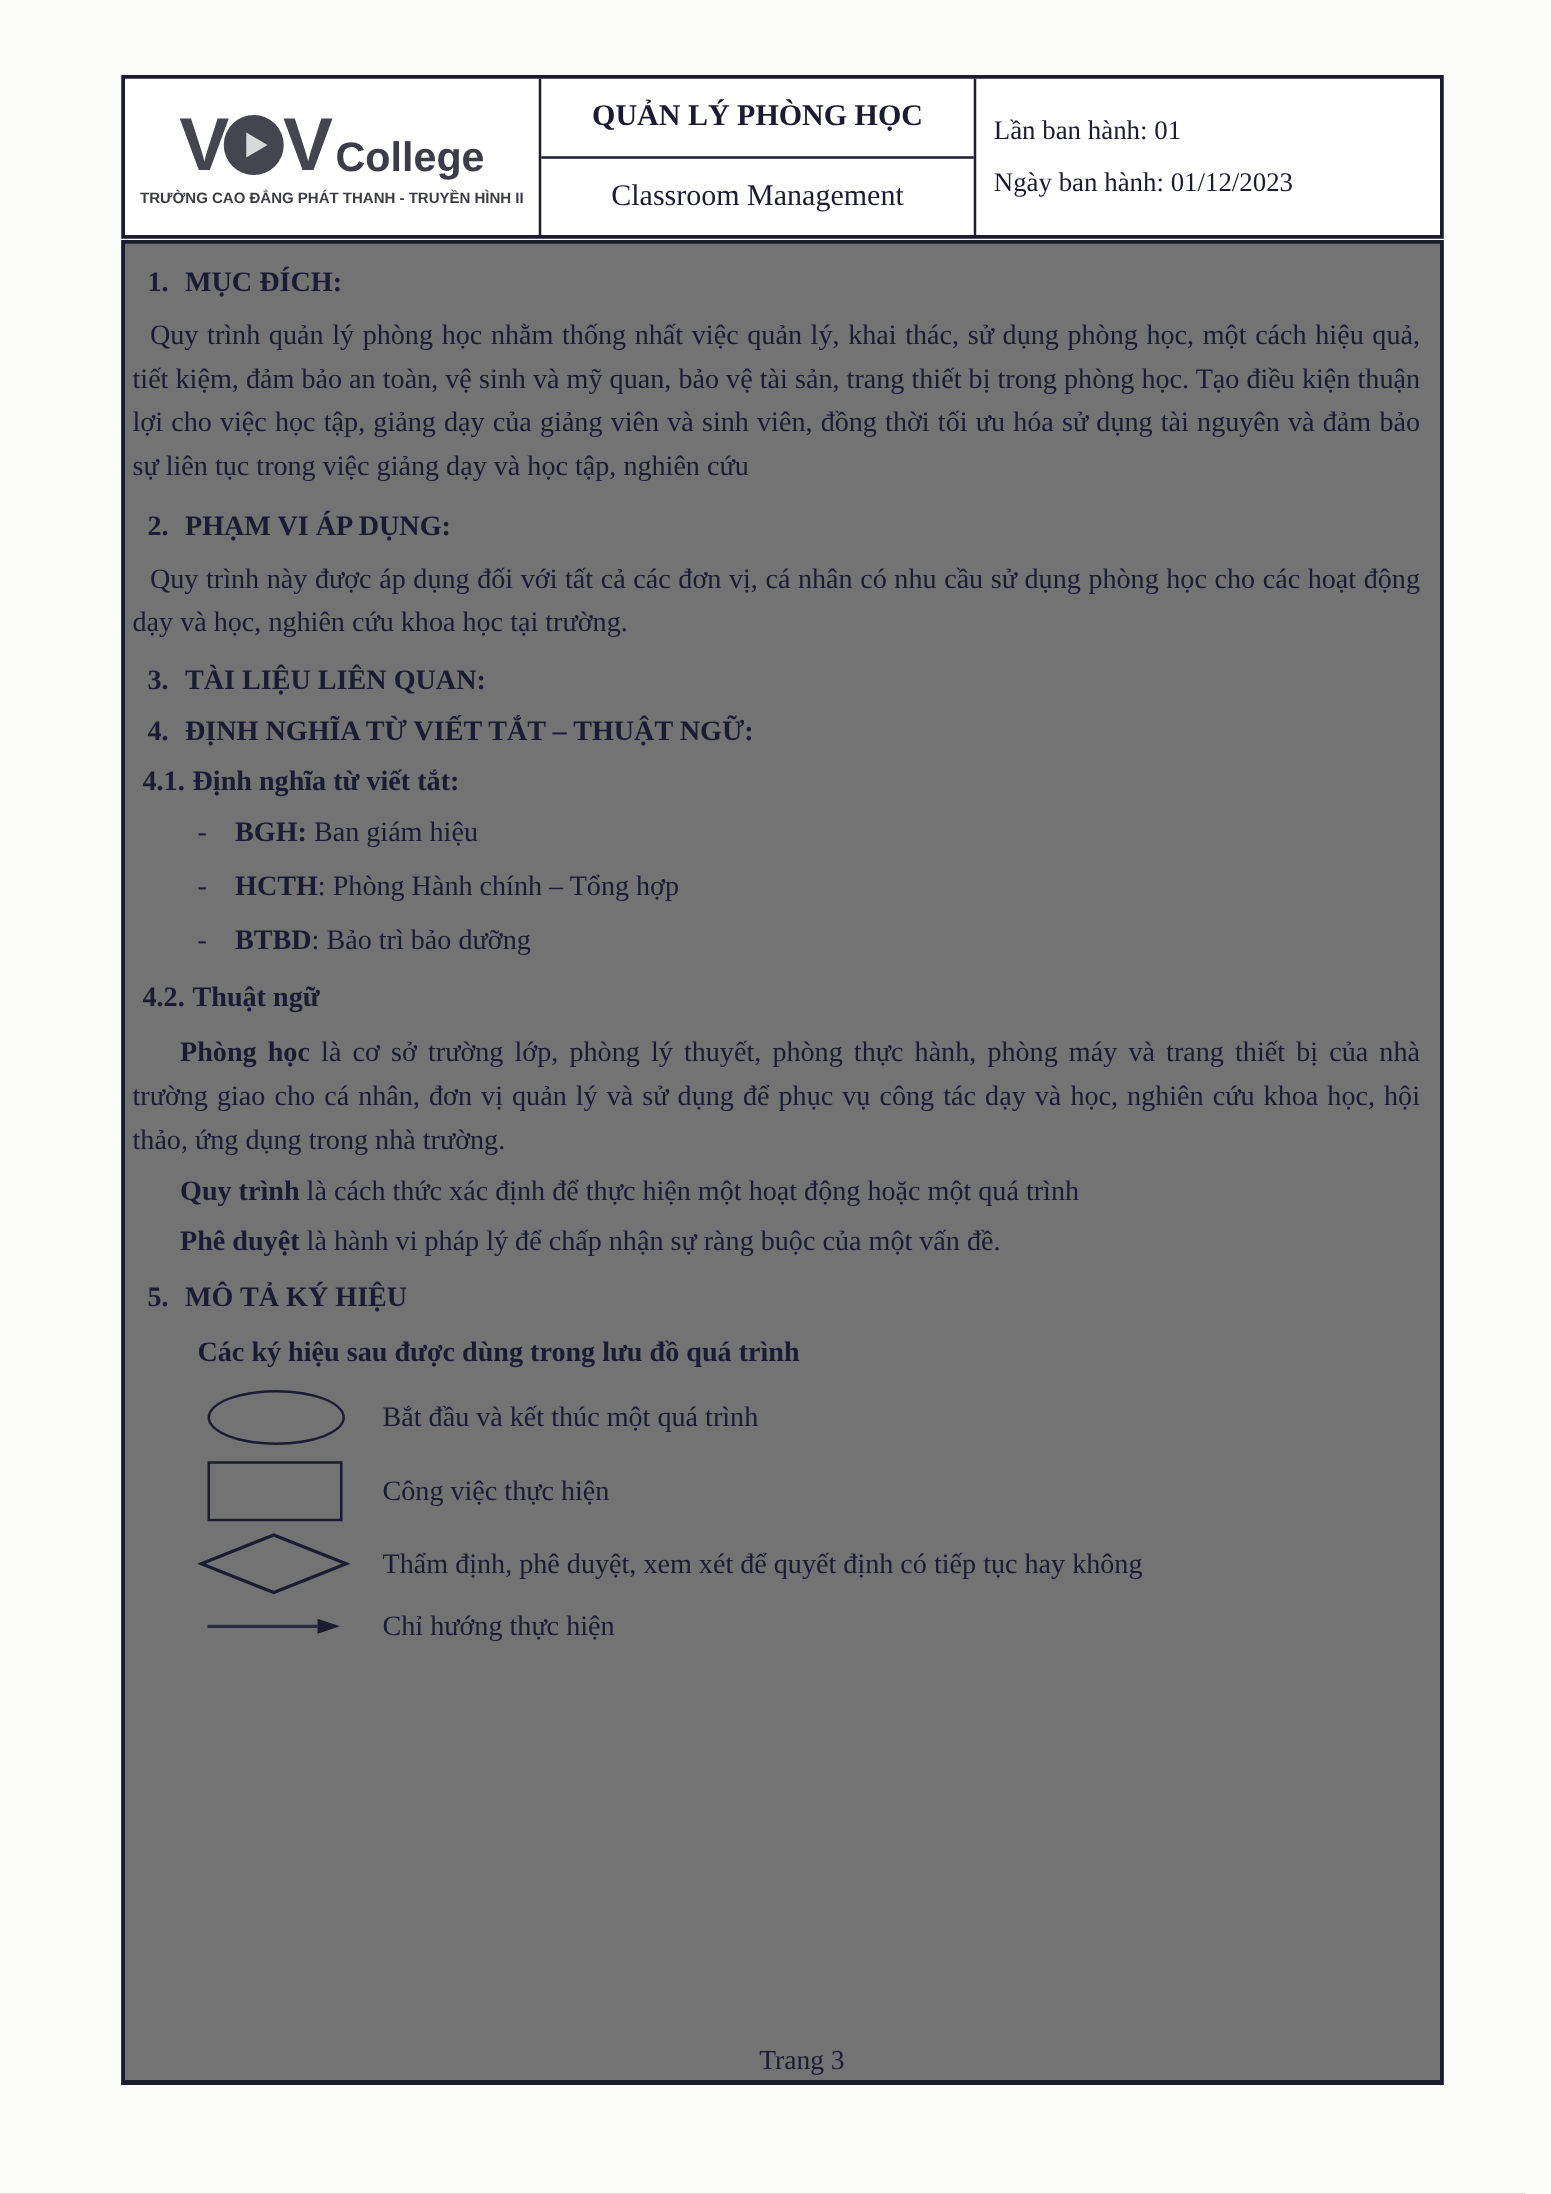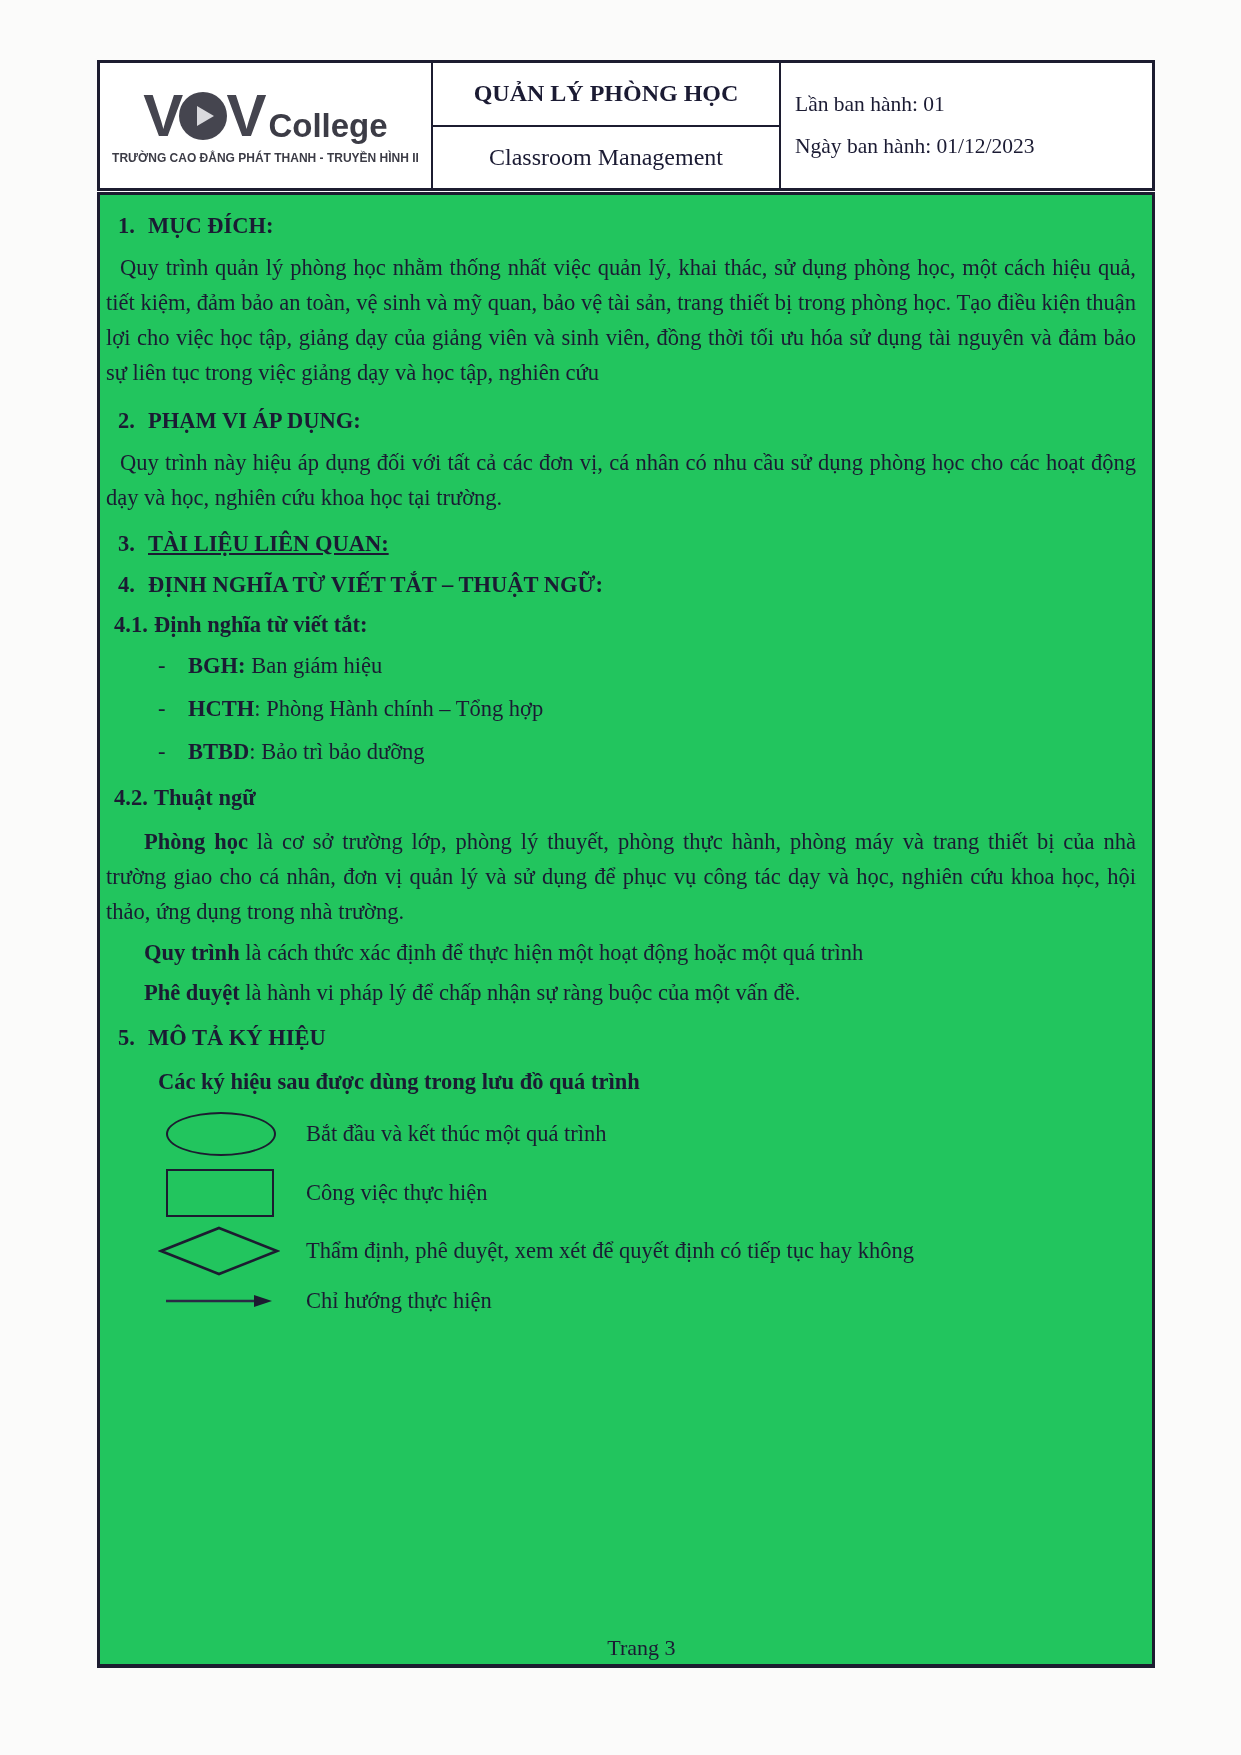--- a/index.html
+++ b/index.html
@@ -38,36 +38,36 @@
   .t-top{
     flex:1;display:flex;align-items:center;justify-content:center;
     border-bottom:2px solid #1c1c30;font-weight:bold;font-size:24px;
   }
   .t-bottom{flex:1;display:flex;align-items:center;justify-content:center;font-size:24px;}
   .cell-info{flex:1;display:flex;flex-direction:column;justify-content:center;padding-left:14px;gap:17px;font-size:21.5px;}
 
   
   .body-box{
     position:absolute;left:97px;top:192px;width:1058px;height:1476px;
-    border:3px solid #1c1c30;border-bottom-width:4px;box-sizing:border-box;background:#22c55e;
+    border:3px solid #1c1c30;border-bottom-width:4px;box-sizing:border-box;background:#737373;
     padding:8px 16px 0 6px;
   }
   .h-sec{font-weight:bold;font-size:22.5px;line-height:30px;margin:0;padding-left:12px;}
   .h-num{display:inline-block;width:30px;}
   .h-subnum{display:inline-block;width:40px;}
   .h-sub{font-weight:bold;font-size:22.5px;line-height:30px;margin:0;padding-left:8px;}
   .body-text{font-size:22.5px;line-height:35px;text-align:justify;margin:0;text-indent:14px;}
   .term{text-indent:38px;}
   .bullet{display:flex;font-size:22.5px;line-height:35px;padding-left:52px;margin-top:8px;}
   .dash{width:30px;}
   #h1{margin-top:8px;}
   #p1{margin-top:9px;}
   #h2{margin-top:16px;}
   #p2{margin-top:9px;}
-  #h3{margin-top:14px;text-decoration:underline;}
+  #h3{margin-top:14px;}
   #h4{margin-top:11px;}
   #h41{margin-top:10px;}
   .bullets{margin-top:4px;}
   #h42{margin-top:14px;}
   #t1{margin-top:11px;}
   #t2{margin-top:6px;}
   #t3{margin-top:5px;}
   #h5{margin-top:13px;}
   .intro{margin-top:14px;padding-left:52px;font-weight:bold;font-size:22.5px;line-height:30px;}
   .symbols{margin-top:15px;}
@@ -110,21 +110,21 @@
     <div>Ngày ban hành: 01/12/2023</div>
   </div>
 </div>
 
 <div class="body-box">
 
   <p class="h-sec" id="h1"><span class="h-num">1.</span><span>MỤC ĐÍCH:</span></p>
   <p class="body-text" id="p1">Quy trình quản lý phòng học nhằm thống nhất việc quản lý, khai thác, sử dụng phòng học, một cách hiệu quả, tiết kiệm, đảm bảo an toàn, vệ sinh và mỹ quan, bảo vệ tài sản, trang thiết bị trong phòng học. Tạo điều kiện thuận lợi cho việc học tập, giảng dạy của giảng viên và sinh viên, đồng thời tối ưu hóa sử dụng tài nguyên và đảm bảo sự liên tục trong việc giảng dạy và học tập, nghiên cứu</p>
 
   <p class="h-sec" id="h2"><span class="h-num">2.</span><span>PHẠM VI ÁP DỤNG:</span></p>
-  <p class="body-text" id="p2">Quy trình này hiệu áp dụng đối với tất cả các đơn vị, cá nhân có nhu cầu sử dụng phòng học cho các hoạt động dạy và học, nghiên cứu khoa học tại trường.</p>
+  <p class="body-text" id="p2">Quy trình này được áp dụng đối với tất cả các đơn vị, cá nhân có nhu cầu sử dụng phòng học cho các hoạt động dạy và học, nghiên cứu khoa học tại trường.</p>
 
   <p class="h-sec" id="h3"><span class="h-num">3.</span><span>TÀI LIỆU LIÊN QUAN:</span></p>
 
   <p class="h-sec" id="h4"><span class="h-num">4.</span><span>ĐỊNH NGHĨA TỪ VIẾT TẮT – THUẬT NGỮ:</span></p>
 
   <p class="h-sub" id="h41"><span class="h-subnum">4.1.</span><span>Định nghĩa từ viết tắt:</span></p>
 
   <div class="bullets">
     <div class="bullet">
       <span class="dash">-</span>

